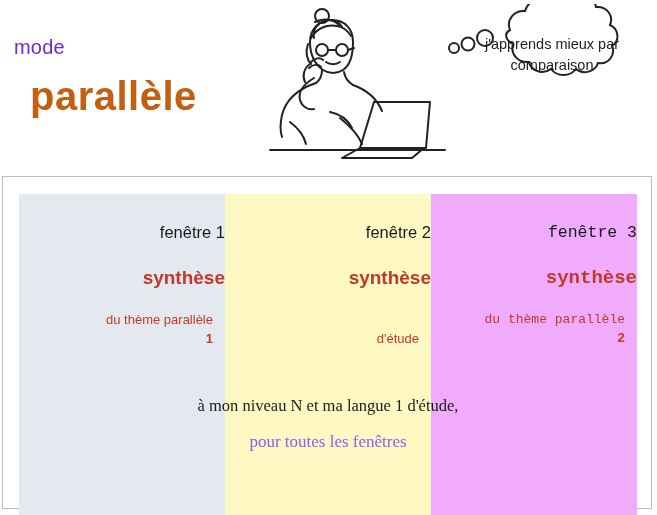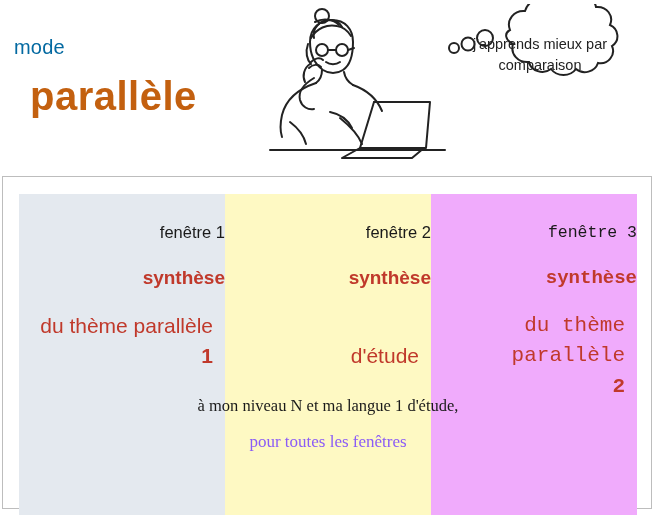--- a/index.html
+++ b/index.html
@@ -27,21 +27,21 @@
     left: 0;
     top: 0;
     width: 657px;
     height: 175px;
   }
   .mode-label {
     position: absolute;
     left: 14px;
     top: 36px;
     font-size: 20px;
-    color: #0369a1;
+    color: #6d28d9;
     letter-spacing: 0.2px;
   }
   .mode-title {
     position: absolute;
     left: 30px;
     top: 74px;
     font-size: 40px;
     font-weight: bold;
     color: #c3600f;
     letter-spacing: 0.5px;
@@ -57,21 +57,21 @@
   }
   .thought-bubble {
     position: absolute;
     left: 446px;
     top: 4px;
     width: 202px;
     height: 130px;
   }
   .bubble-text {
     position: absolute;
-    left: 462px;
+    left: 474px;
     top: 34px;
     width: 156px;
     text-align: center;
     font-size: 14.5px;
     color: #222222;
     line-height: 1.45;
   }
 
   
   .panel {
@@ -110,21 +110,21 @@
     color: #1a1a1a;
     margin-bottom: 25px;
   }
   .col-synth {
     font-size: 19px;
     font-weight: bold;
     color: #c0392b;
     margin-bottom: 22px;
   }
   .col-sub {
-    font-size: 21px;
+    font-size: 13px;
     color: #c0392b;
     line-height: 1.45;
     padding: 0 12px;
   }
   .col-sub b { font-weight: bold; }
 
   
   .footer-lines {
     position: absolute;
     left: 16px;

